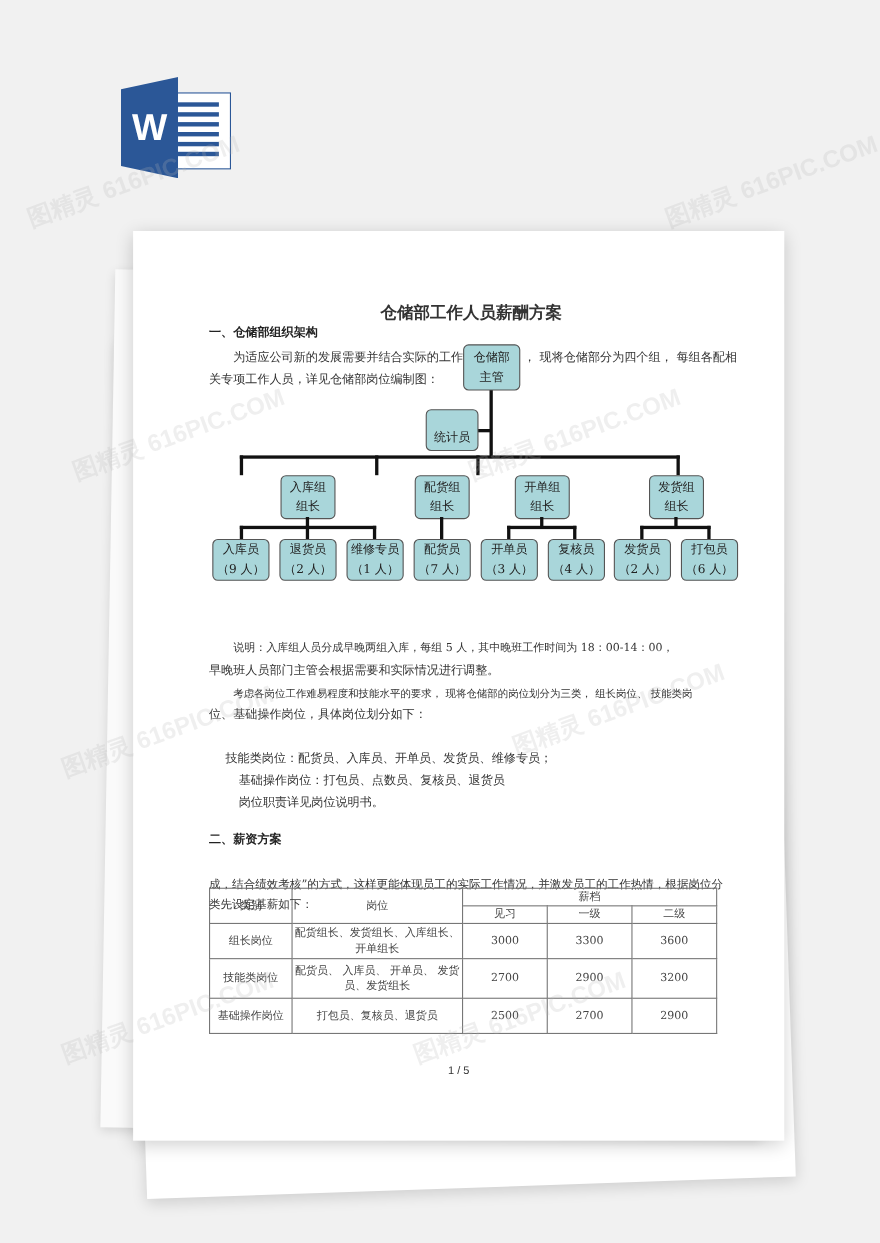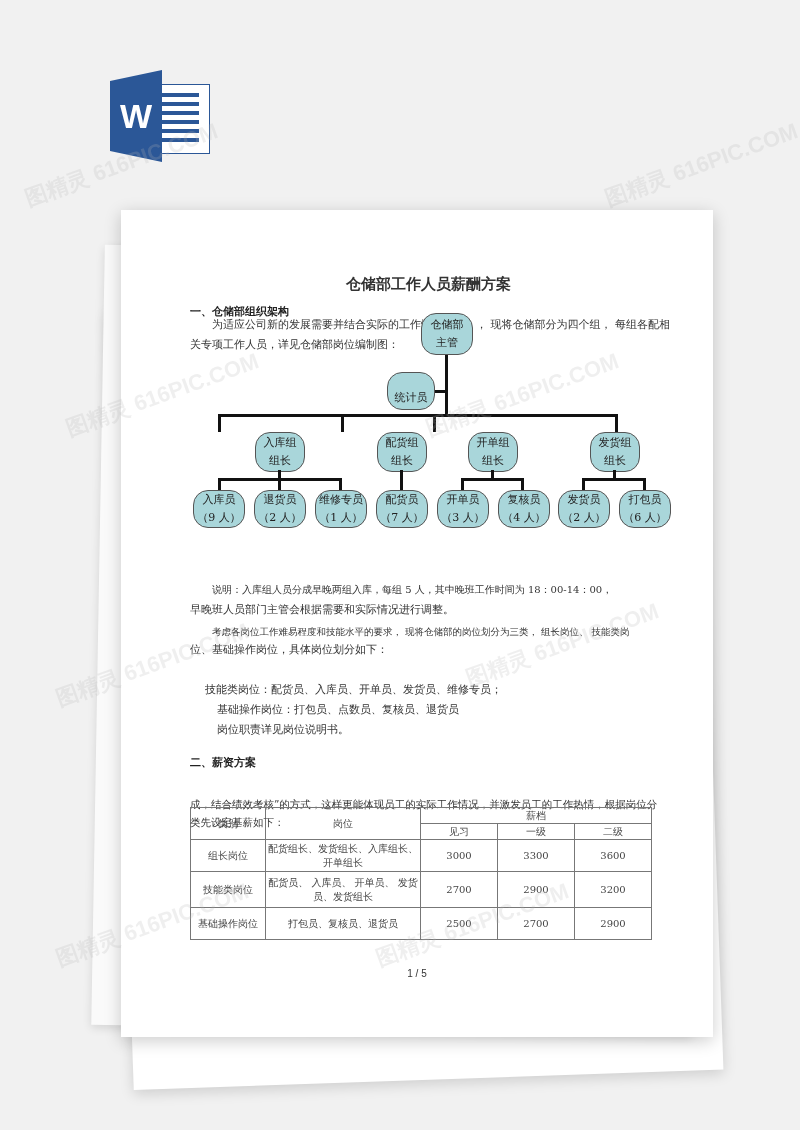--- a/index.html
+++ b/index.html
@@ -9,21 +9,21 @@
   .word-doc{position:absolute;left:38px;top:14px;width:60px;height:68px;background:#fff;border:1px solid #2b5797;}
   .word-doc .ln{position:absolute;left:10px;width:40px;height:4px;background:#2b5797;}
   .word-w{position:absolute;left:0;top:0;width:52px;height:92px;background:#2b5797;clip-path:polygon(0 12%,100% 0,100% 100%,0 88%);color:#fff;font:bold 34px "Liberation Sans",sans-serif;display:flex;align-items:center;justify-content:center;}
   .main-title{position:absolute;left:265px;top:84px;font-size:52px;font-weight:bold;color:#2f5895;letter-spacing:4px;font-family:"DejaVu Serif",serif;white-space:nowrap;}
   .sheet-back2{position:absolute;left:120px;top:300px;width:590px;height:780px;background:#fff;transform:rotate(-2deg);box-shadow:0 4px 14px rgba(0,0,0,.15);}
   .sheet-back1{position:absolute;left:98px;top:250px;width:600px;height:780px;background:#fafafa;transform:rotate(1deg);box-shadow:0 3px 10px rgba(0,0,0,.12);}
   .page{position:absolute;left:121px;top:210px;width:592px;height:827px;background:#fff;box-shadow:0 4px 16px rgba(0,0,0,.2);}
   .p{position:absolute;font-size:11px;line-height:16px;white-space:nowrap;color:#333;}
   .doc-title{left:225px;top:66px;font-size:15px;font-weight:bold;}
   .h{font-weight:bold;font-size:11px;color:#222;}
-  .box{position:absolute;background:#a9d6da;border:1.5px solid #555;border-radius:15px;font-size:11px;color:#222;display:flex;flex-direction:column;align-items:center;justify-content:center;line-height:18px;text-align:center;}
+  .box{position:absolute;background:#a9d6da;border:1.5px solid #555;border-radius:5px;font-size:11px;color:#222;display:flex;flex-direction:column;align-items:center;justify-content:center;line-height:18px;text-align:center;}
   .line{position:absolute;background:#111;}
   table.sal{position:absolute;left:69px;top:597px;width:462px;border-collapse:collapse;font-size:10px;color:#444;}
   table.sal td{border:1px solid #777;text-align:center;padding:0 2px;line-height:14px;}
   .footer{position:absolute;left:0;width:592px;top:758px;text-align:center;font:10px "Liberation Sans",sans-serif;color:#333;}
   .wm{position:absolute;font:bold 22px "Liberation Sans",sans-serif;color:rgba(180,180,180,.22);transform:rotate(-20deg);white-space:nowrap;pointer-events:none;}
 </style>
 </head>
 <body>
 
 <div class="header">
@@ -42,21 +42,21 @@
 
 <div class="wm" style="left:20px;top:150px">图精灵 616PIC.COM</div>
 <div class="wm" style="left:600px;top:150px">图精灵 616PIC.COM</div>
 
 <div class="sheet-back2"></div>
 <div class="sheet-back1"></div>
 
 <div class="page">
   <div class="p doc-title">仓储部工作人员薪酬方案</div>
 
-  <div class="p h" style="left:69px;top:94px">一、仓储部组织架构</div>
+  <div class="p h" style="left:69px;top:84px">一、仓储部组织架构</div>
   <div class="p" style="left:91px;top:107px">为适应公司新的发展需要并结合实际的工作性质</div>
   <div class="p" style="left:355px;top:107px">，  现将仓储部分为四个组，  每组各配相</div>
   <div class="p" style="left:69px;top:127px">关专项工作人员，详见仓储部岗位编制图：</div>
 
   <div>
     <div class="line" style="left:324px;top:143px;width:3px;height:63px"></div>
     <div class="line" style="left:313px;top:180px;width:12px;height:3px"></div>
     <div class="line" style="left:97px;top:204px;width:400px;height:3px"></div>
     <div class="line" style="left:97px;top:204px;width:3px;height:18px"></div>
     <div class="line" style="left:220px;top:204px;width:3px;height:18px"></div>

